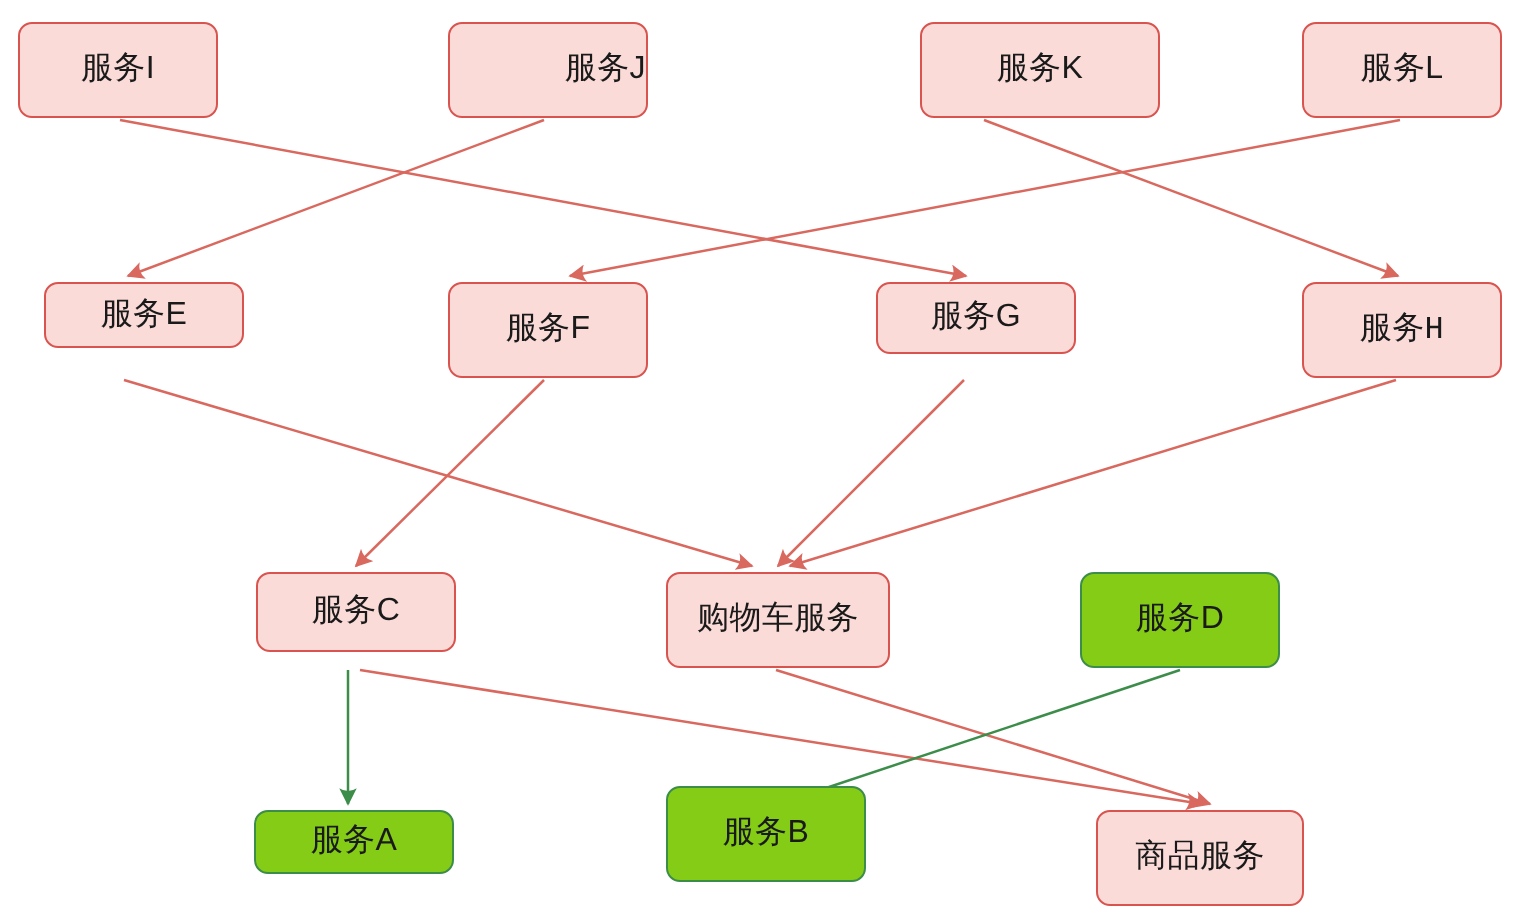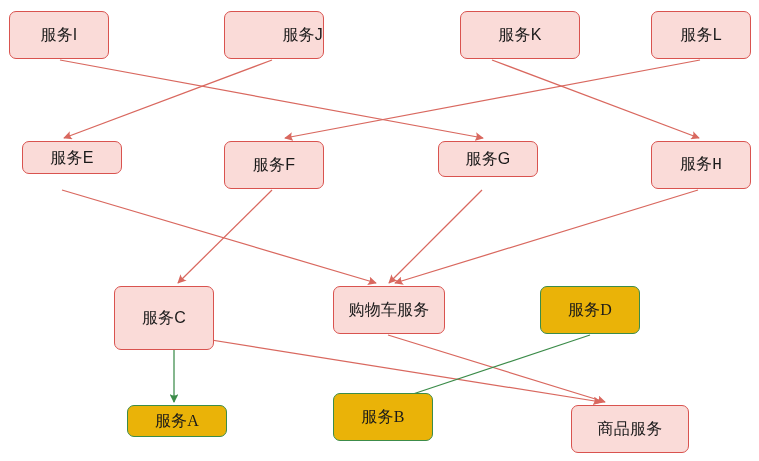--- a/index.html
+++ b/index.html
@@ -40,23 +40,22 @@
     letter-spacing: 0.2px;
     white-space: nowrap;
     color: #1a1a1a;
     user-select: none;
   }
   .node.red {
     background: #fadbd8;
     border-color: #d9534f;
   }
   .node.green {
-    background: #eab308;
+    background: #84cc16;
     border-color: #3c8c4a;
-    font-family: Liberation Serif, serif;
   }
   .node-label {
     display: block;
     pointer-events: none;
   }
 </style>
 </head>
 <body>
 
 <div id="diagram-canvas">
@@ -102,32 +101,32 @@
       </div>
       <div class="node red" style="left: 224px; top: 141px; width: 100px; height: 48px;">
         <span class="node-label">服务F</span>
       </div>
       <div class="node red" style="left: 438px; top: 141px; width: 100px; height: 36px;">
         <span class="node-label">服务G</span>
       </div>
       <div class="node red" style="left: 651px; top: 141px; width: 100px; height: 48px; font-family: Liberation Mono, monospace;">
         <span class="node-label">服务H</span>
       </div>
-      <div class="node red" style="left: 114px; top: 286px; width: 100px; height: 64px; text-align: center;">
+      <div class="node red" style="left: 128px; top: 286px; width: 100px; height: 40px; text-align: center;">
         <span class="node-label">服务C</span>
       </div>
       <div class="node red" style="left: 333px; top: 286px; width: 112px; height: 48px; text-align: center;">
         <span class="node-label">购物车服务</span>
       </div>
       <div class="node green" style="left: 540px; top: 286px; width: 100px; height: 48px;">
         <span class="node-label">服务D</span>
       </div>
       <div class="node green" style="left: 127px; top: 405px; width: 100px; height: 32px;">
         <span class="node-label">服务A</span>
       </div>
       <div class="node green" style="left: 333px; top: 393px; width: 100px; height: 48px; text-align: right;">
         <span class="node-label">服务B</span>
       </div>
-      <div class="node red" style="left: 548px; top: 405px; width: 118px; height: 48px; margin-left: 23px;">
+      <div class="node red" style="left: 548px; top: 405px; width: 104px; height: 48px;">
         <span class="node-label">商品服务</span>
       </div>
     </div>
 </div>
 
 </body></html>

